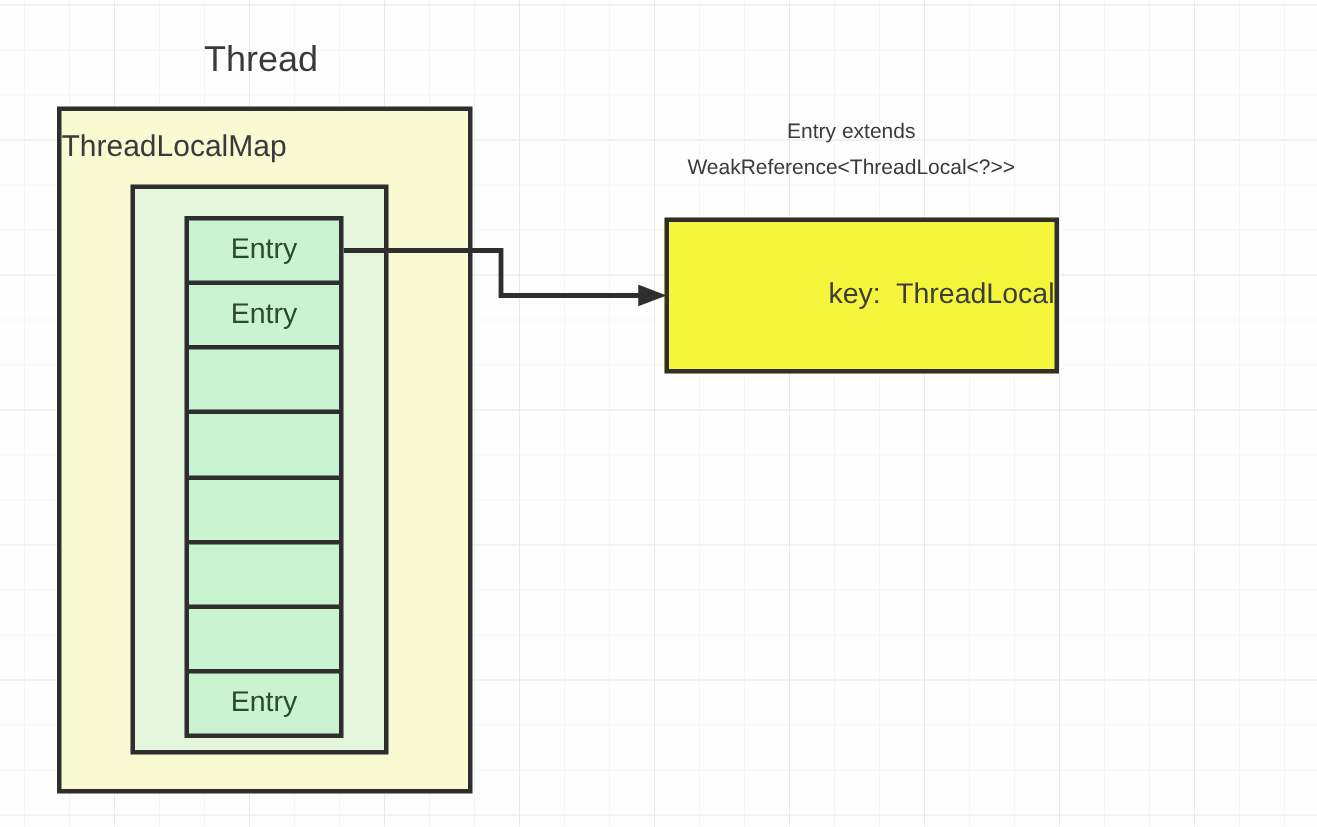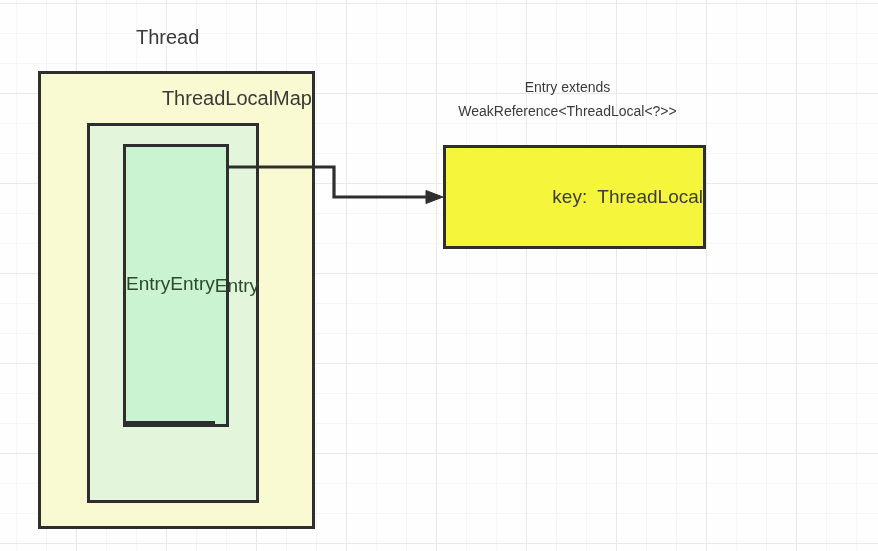--- a/index.html
+++ b/index.html
@@ -26,55 +26,56 @@
       linear-gradient(to right, #e9e9e9 1px, transparent 1px),
       linear-gradient(to bottom, #e9e9e9 1px, transparent 1px),
       linear-gradient(to right, #f5f5f5 1px, transparent 1px),
       linear-gradient(to bottom, #f5f5f5 1px, transparent 1px);
     background-size:90px 90px, 90px 90px, 30px 30px, 30px 30px;
     background-position:-14px 3px, -14px 3px, -14px 3px, -14px 3px;
   }
   .thread-label{
     position:absolute;
     left:136px; top:26px;
-    font-size:20px;
+    font-size:24px;
     color:var(--text);
   }
   .thread-box{
     position:absolute;
     left:38px; top:71px;
     width:277px; height:458px;
     box-sizing:border-box;
     background:var(--thread-fill);
     border:3px solid var(--border);
   }
   .map-title{
     position:absolute;
     left:0; top:13px;
     width:100%;
-    text-align:right;
+    text-align:left;
     font-size:20px;
     color:var(--text);
   }
   .map-table{
     position:absolute;
     left:46px; top:49px;
     width:172px; height:380px;
     box-sizing:border-box;
     background:var(--table-fill);
     border:3px solid var(--border);
   }
   .cell-column{
     position:absolute;
     left:33px; top:18px;
-    width:106px; height:283px;
+    width:106px; height:348px;
     box-sizing:border-box;
     border:3px solid var(--border);
     background:var(--cell-fill);
     display:flex;
+    flex-direction:column;
   }
   .cell{
     flex:1;
     display:flex;
     align-items:center;
     justify-content:center;
     font-size:19px;
     color:var(--entry-text);
     border-bottom:3px solid var(--border);
   }

